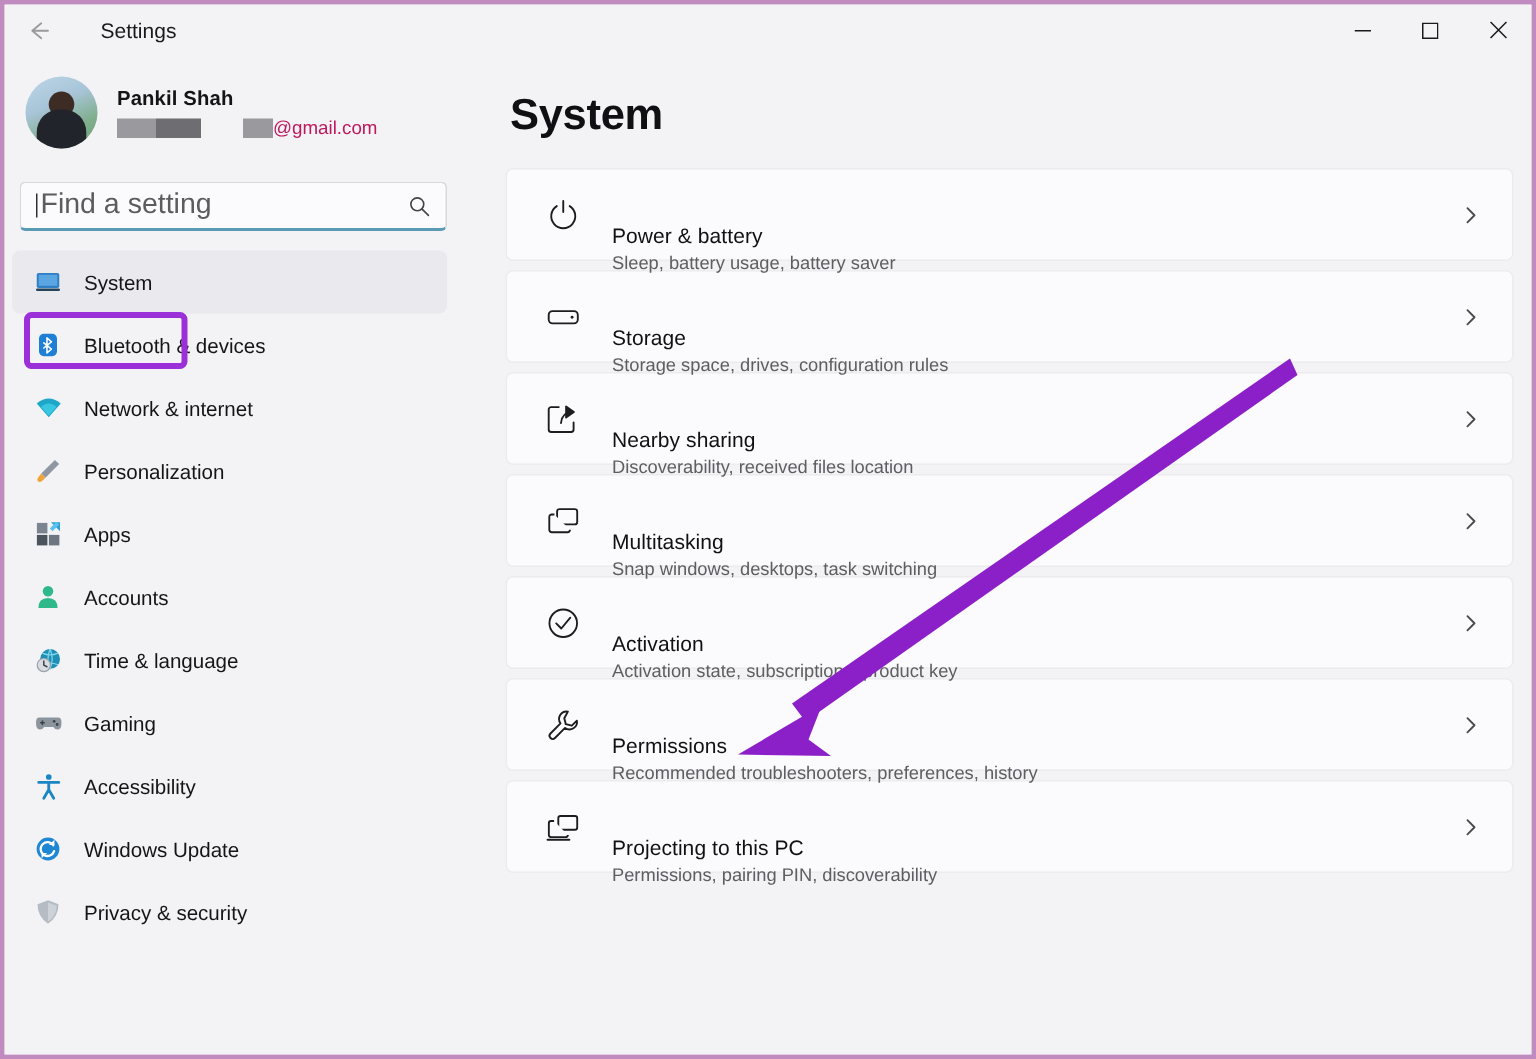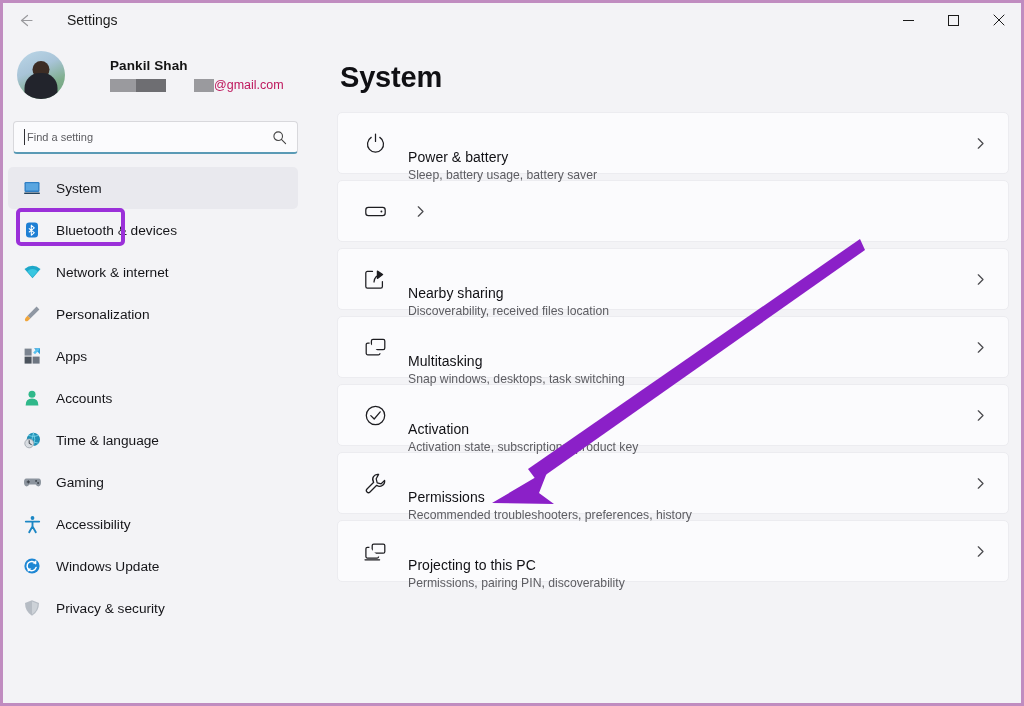--- a/index.html
+++ b/index.html
@@ -34,21 +34,21 @@
     justify-content:center; font-size:13px; color:#1a1a1a;
   }
   .wc svg { display:block; }
 
   
   #sidebar {
     position:absolute; top:34px; left:0; width:310px; bottom:0;
     background:#f3f3f6;
   }
   #account {
-    display:flex; align-items:center; padding:14px 0 12px 14px;gap:32px;
+    display:flex; align-items:center; padding:14px 0 12px 14px;
   }
   #avatar {
     width:48px; height:48px; border-radius:50%;
     background:linear-gradient(155deg,#bcd7e8 0%,#a8c4d8 38%,#7fae8c 70%,#6d9f7e 100%);
     position:relative; overflow:hidden; flex:none;
   }
   #avatar::before {
     content:""; position:absolute; left:50%; top:20%;
     transform:translateX(-50%);
     width:17px; height:17px; border-radius:50%;
@@ -77,21 +77,21 @@
   #searchbox {
     position:relative; margin:10px 15px 0 10px; height:33px;
     background:#fbfbfd; border:1px solid #d8d8dc;
     border-bottom:2px solid #5a9ab5;
     border-radius:4px; display:flex; align-items:center;
   }
   #caret {
     width:1px; height:16px; background:#303034; margin-left:10px;
   }
   #search-ph {
-    font-size:11px; color:#5c5c60; margin-left:2px;
+    font-size:19px; color:#5c5c60; margin-left:2px;
   }
   #search-icon {
     margin-left:auto; margin-right:10px; color:#444;
     display:flex; align-items:center;
   }
 
   #navlist { margin-top:13px; }
   .nav-item {
     position:relative; display:flex; align-items:center;
     height:42px; margin:0 15px 0 5px; padding-left:14px;
@@ -357,20 +357,24 @@
         </span>
       </div>
 
       <div class="card">
         <span class="card-ico">
           <svg width="23" height="23" viewBox="0 0 23 23" fill="none" stroke="currentColor" stroke-width="1.25">
             <rect x="1.8" y="7.4" width="19.4" height="8.2" rx="2.6"></rect>
               <circle cx="17.4" cy="11.5" r="0.95" fill="currentColor" stroke="none"></circle>
           </svg>
         </span>
+        <span class="card-text">
+          <span class="card-title" style="display:block">Storage</span>
+          <span class="card-sub" style="display:block">Storage space, drives, configuration rules</span>
+        </span>
         <span class="card-chev">
           <svg width="13" height="13" viewBox="0 0 13 13" fill="none" stroke="currentColor" stroke-width="1.25" stroke-linecap="round" stroke-linejoin="round">
               <path d="M4.3 1.8 L9 6.5 L4.3 11.2"></path>
             </svg>
         </span>
       </div>
 
       <div class="card">
         <span class="card-ico">
           <svg width="23" height="23" viewBox="0 0 23 23" fill="none" stroke="currentColor" stroke-width="1.25" stroke-linecap="round" stroke-linejoin="round">

